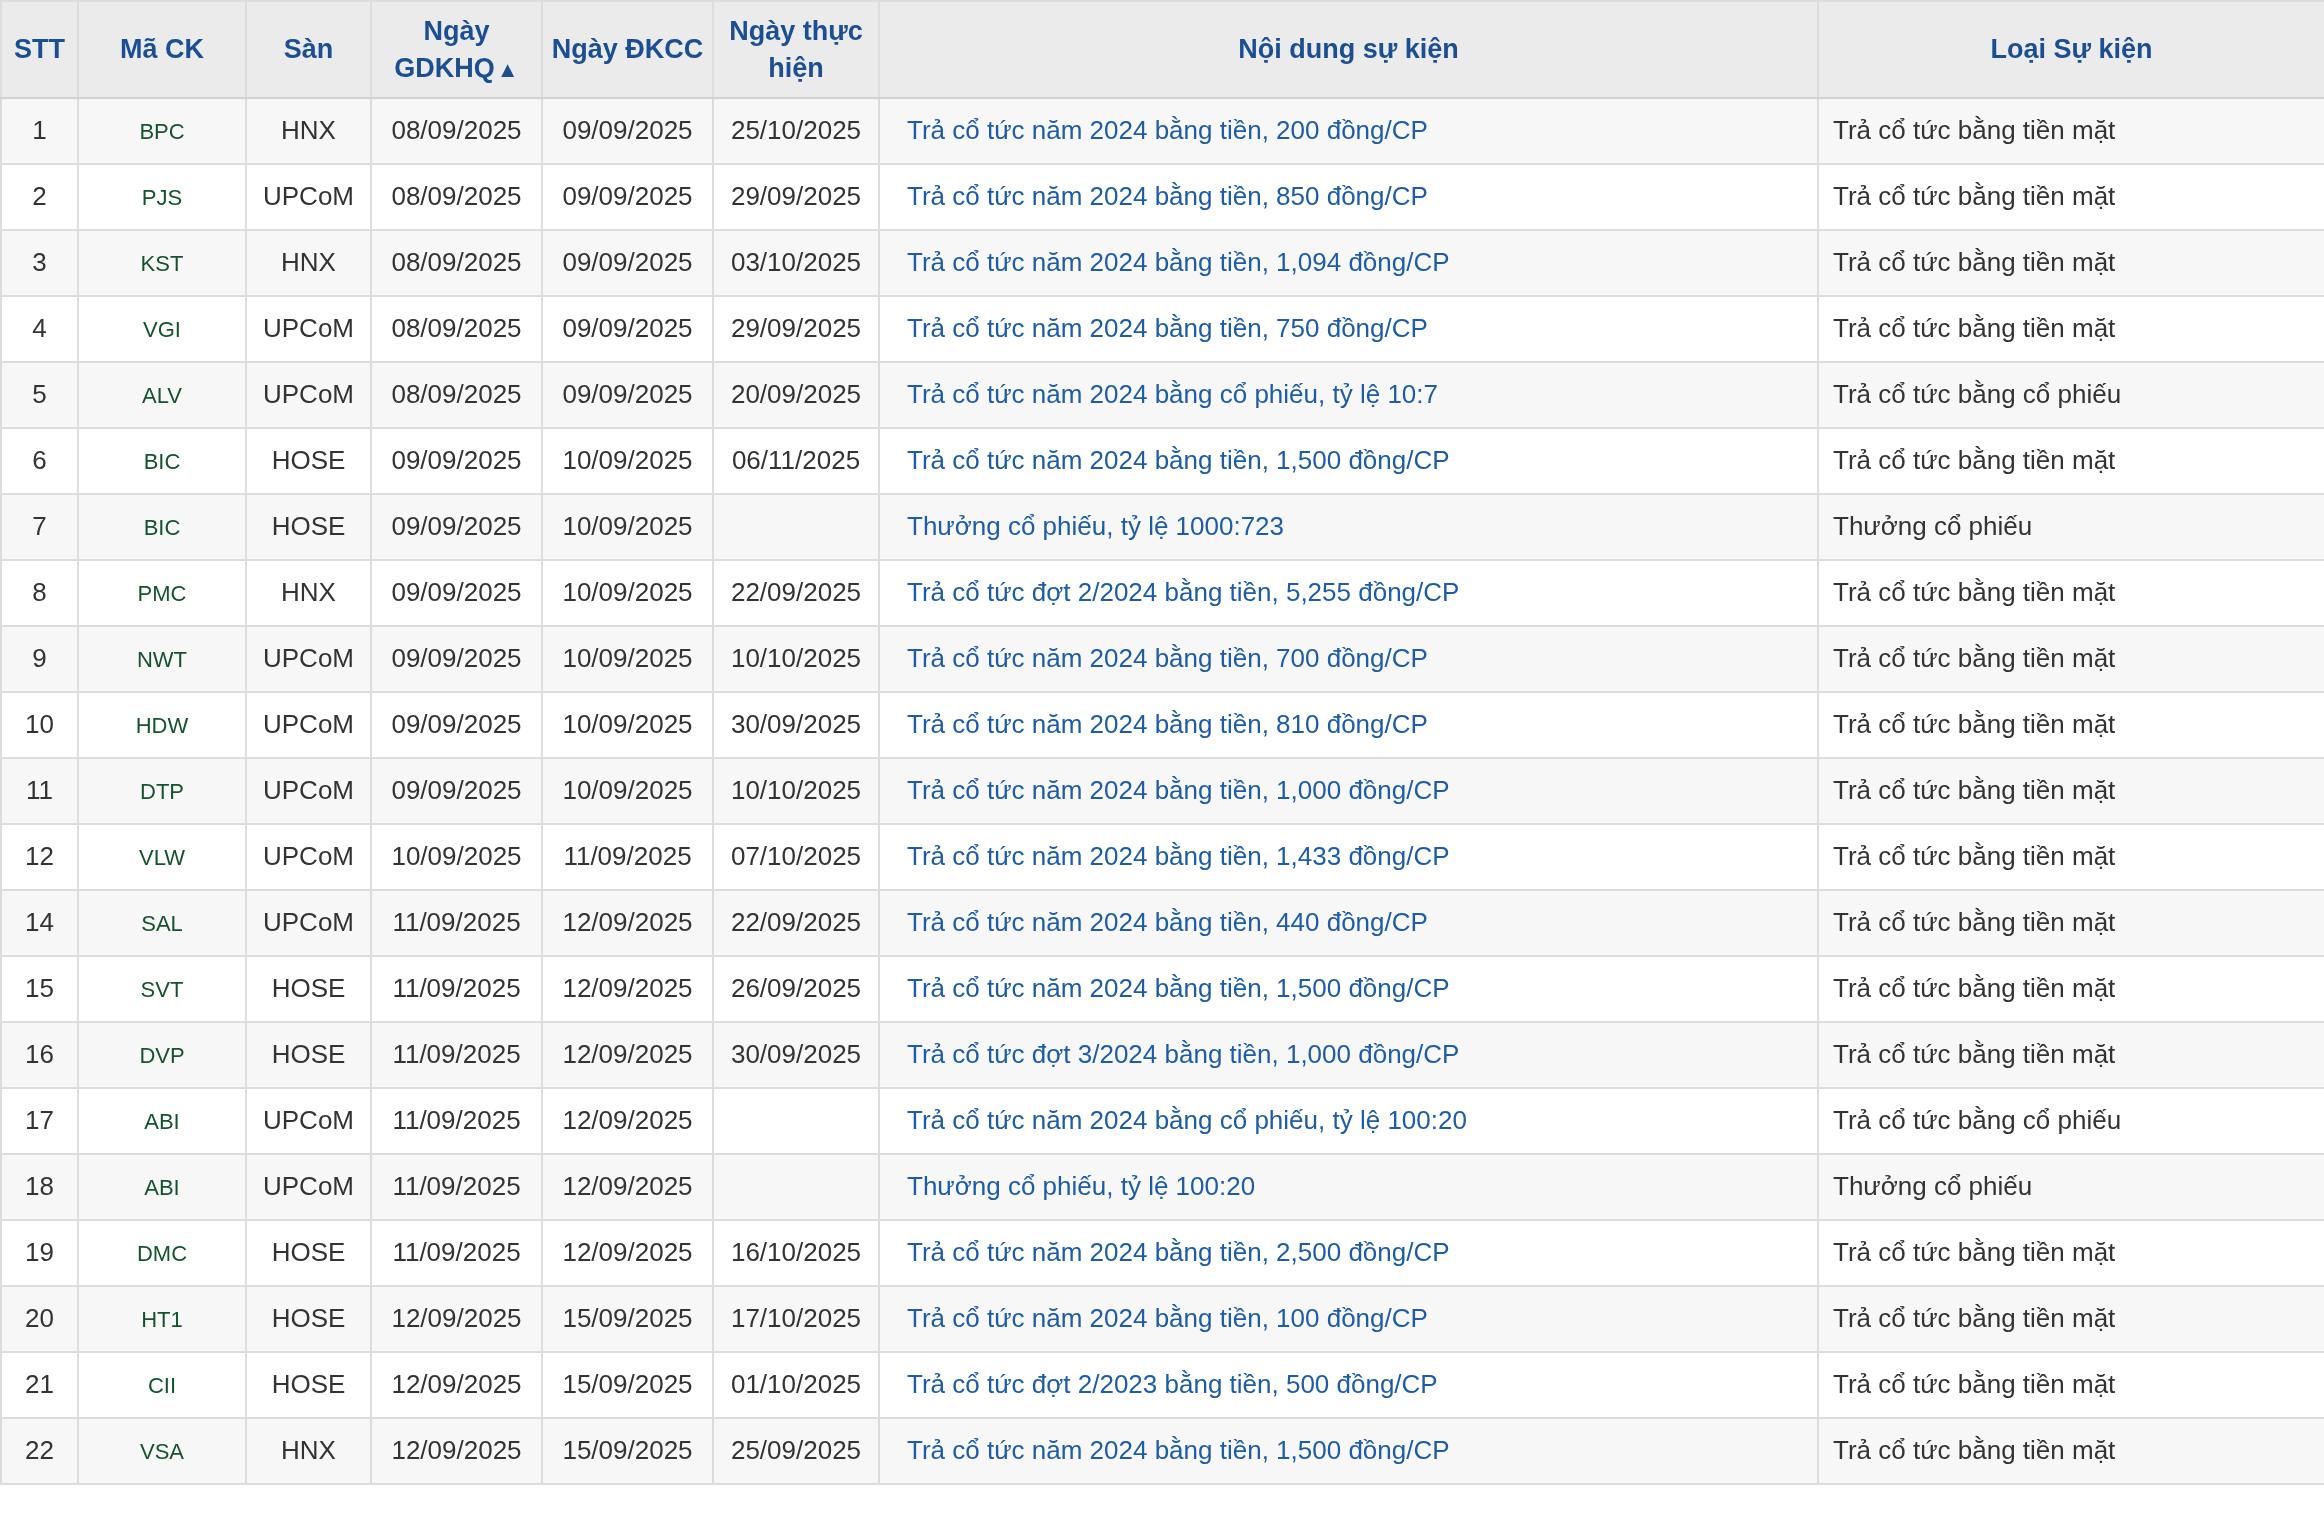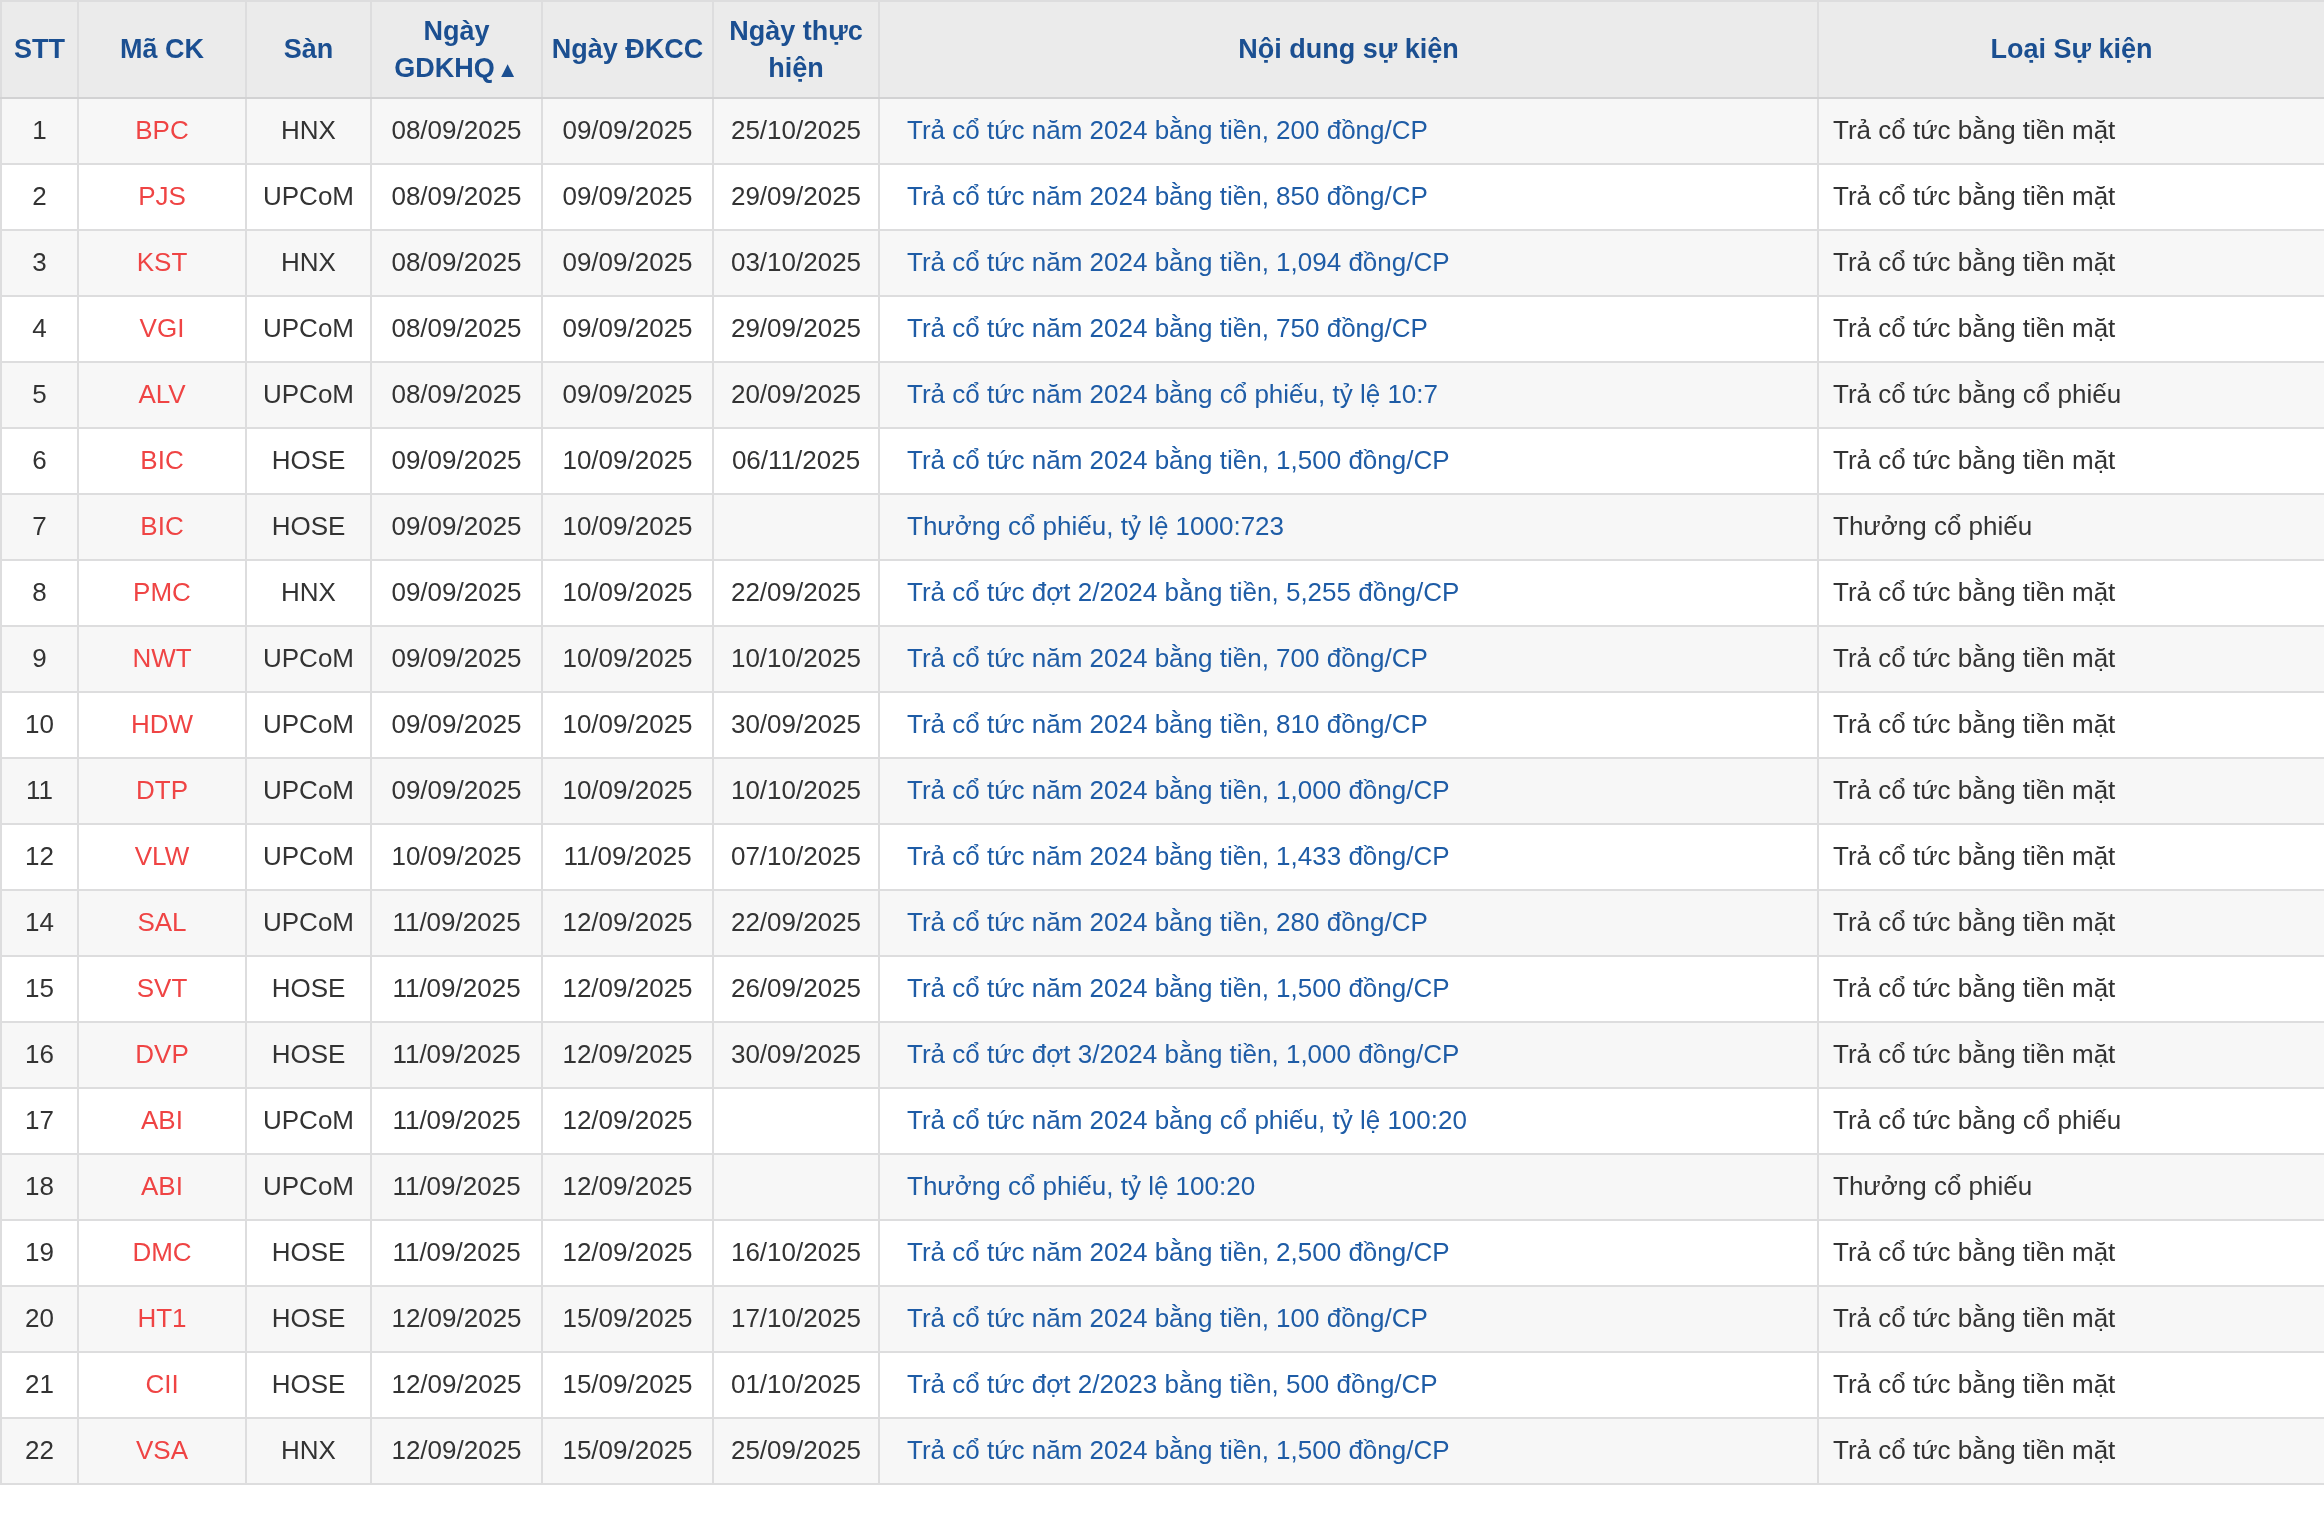--- a/index.html
+++ b/index.html
@@ -40,24 +40,24 @@
     color: #333333;
     vertical-align: middle;
     padding: 4px 10px;
     line-height: 1.3;
   }
   .events-table tbody tr:nth-child(odd) td { background: #f7f7f7; }
   .events-table tbody tr:nth-child(even) td { background: #ffffff; }
   .c-stt, .c-exch, .c-date, .c-code { text-align: center; }
   .c-content, .c-type { text-align: left; padding-left: 14px !important; }
   .ticker-link {
-    color: #ef4444;
+    color: #14532d;
     text-decoration: none;
     cursor: pointer;
-    font-size: 26px;
+    font-size: 22px;
   }
   .content-link {
     color: #1e5ca6;
     text-decoration: none;
     cursor: pointer;
     margin-left: 13px;
   }
   .c-type { color: #333333; }
   .sort-icon {
     font-size: 22px;
@@ -225,21 +225,21 @@
   </tr>
 
 
   <tr>
     <td class="c-stt">14</td>
     <td class="c-code"><a class="ticker-link">SAL</a></td>
     <td class="c-exch">UPCoM</td>
     <td class="c-date">11/09/2025</td>
     <td class="c-date">12/09/2025</td>
     <td class="c-date">22/09/2025</td>
-    <td class="c-content"><a class="content-link">Trả cổ tức năm 2024 bằng tiền, 280 đồng/CP</a></td>
+    <td class="c-content"><a class="content-link">Trả cổ tức năm 2024 bằng tiền, 440 đồng/CP</a></td>
     <td class="c-type">Trả cổ tức bằng tiền mặt</td>
   </tr>
 
   <tr>
     <td class="c-stt">15</td>
     <td class="c-code"><a class="ticker-link">SVT</a></td>
     <td class="c-exch">HOSE</td>
     <td class="c-date">11/09/2025</td>
     <td class="c-date">12/09/2025</td>
     <td class="c-date">26/09/2025</td>

